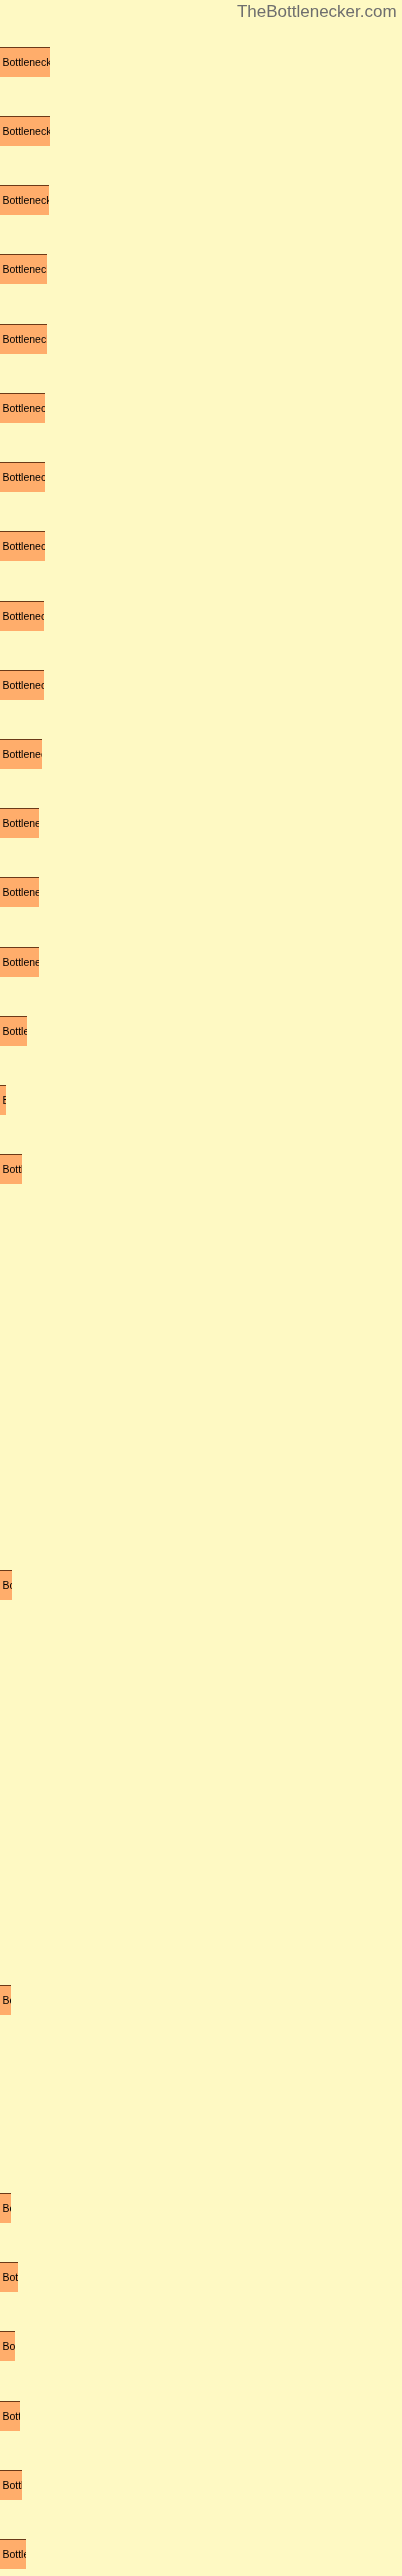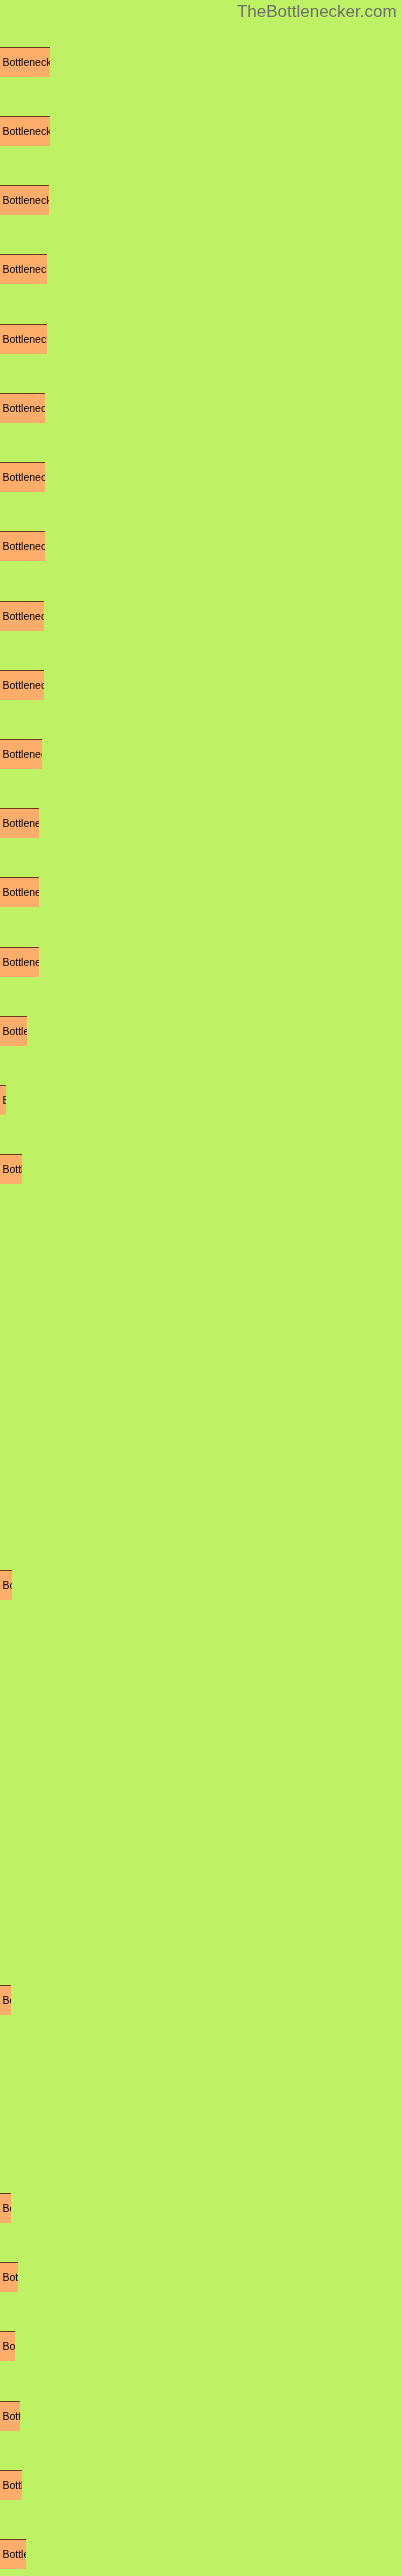--- a/index.html
+++ b/index.html
@@ -4,21 +4,21 @@
 <style>
   html, body {
     margin: 0;
     padding: 0;
     background: #000000;
   }
   #page {
     position: relative;
     width: 403px;
     height: 2576px;
-    background: #bef264;
+    background: #fef9c3;
     overflow: hidden;
     font-family: "Liberation Sans", sans-serif;
   }
   #watermark {
     position: absolute;
     top: 1.6px;
     right: 6.4px;
     font-size: 17px;
     color: #6e6e6e;
     letter-spacing: 0px;

